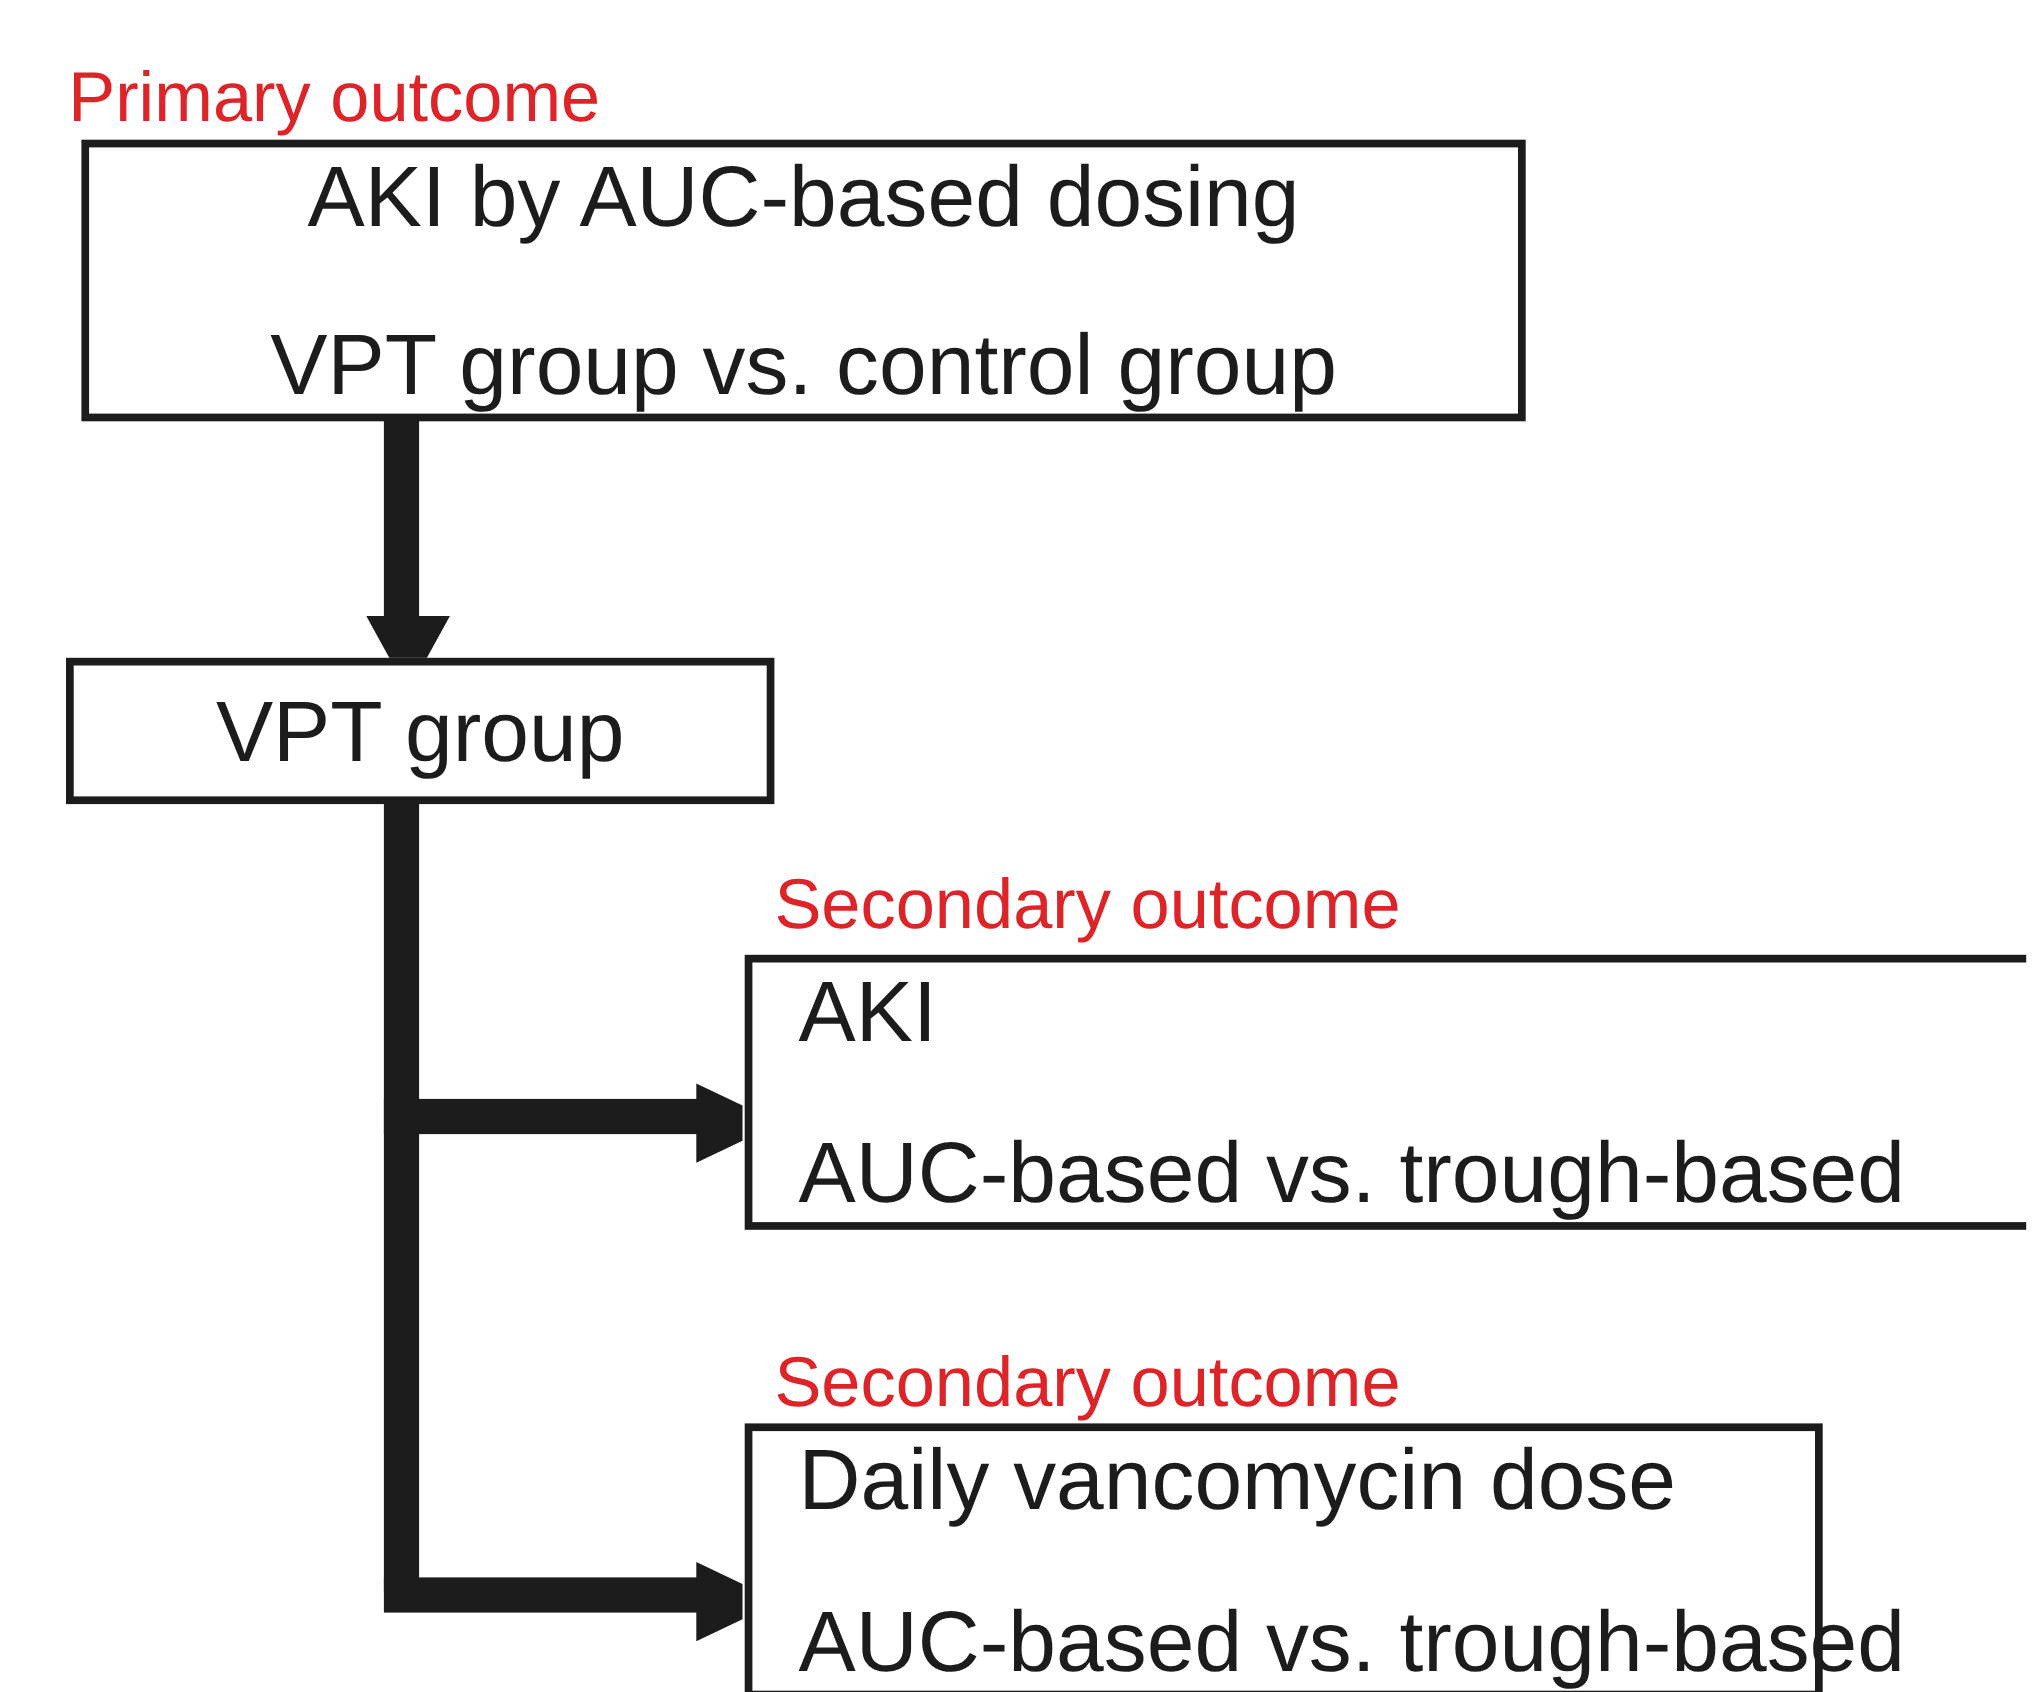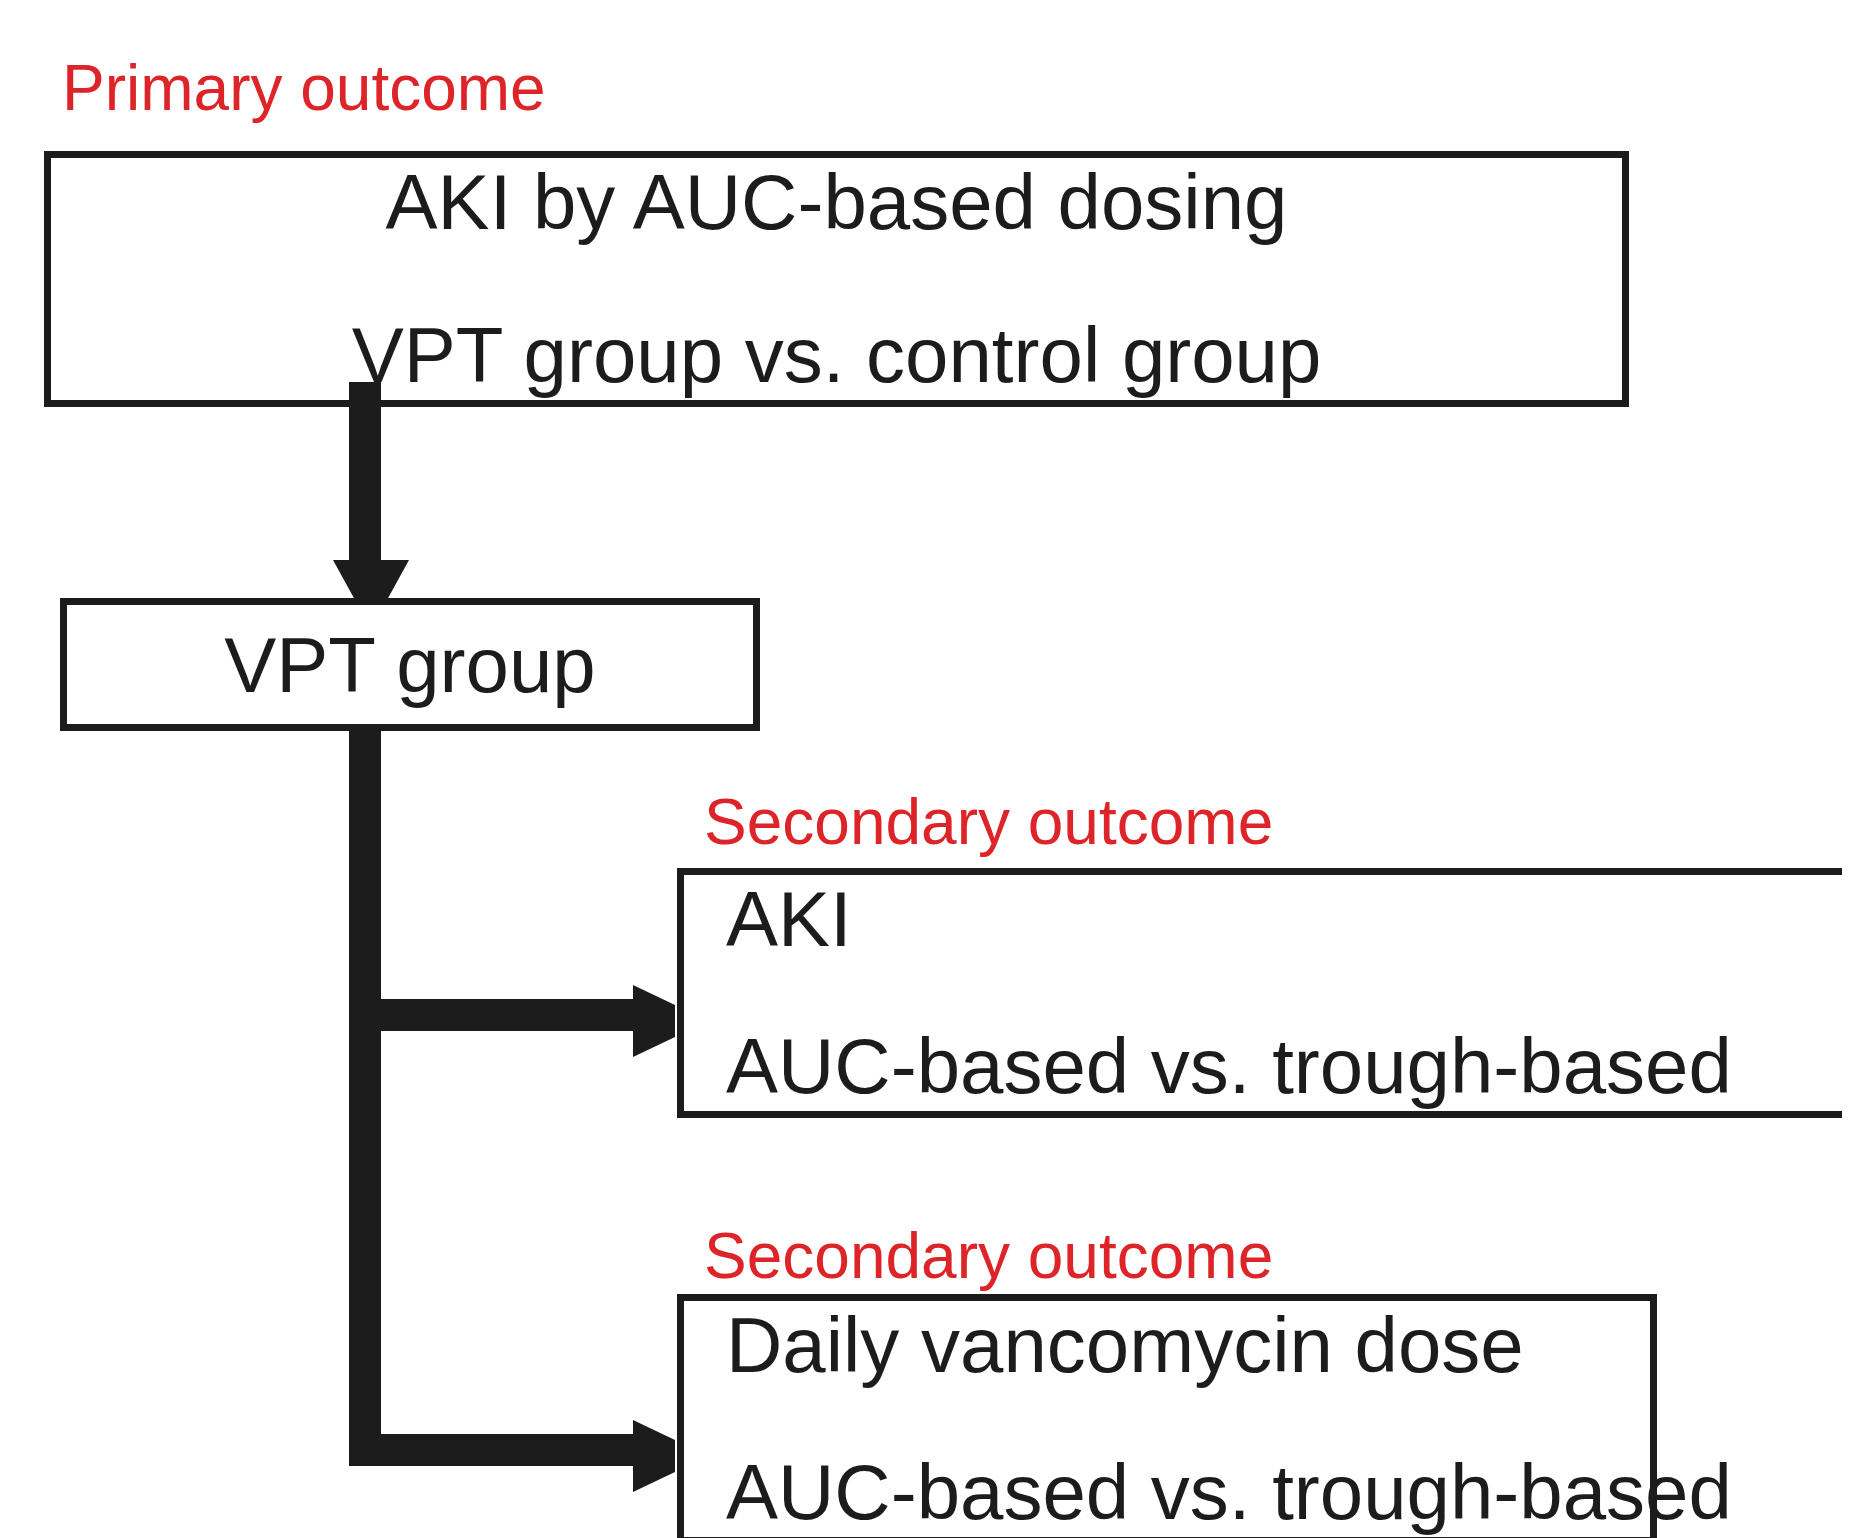--- a/index.html
+++ b/index.html
@@ -31,22 +31,22 @@
     background: var(--background);
     display: flex;
     flex-direction: column;
     justify-content: center;
     font-size: 78px;
     color: var(--ink);
     white-space: nowrap;
   }
   .node--centered { align-items: center; text-align: center; }
   .node--left { align-items: flex-start; text-align: center; padding-left: 26px; }
-  .node--primary { left: 12px; top: 95px;  width: 1585px; height: 256px; line-height: 1.55; margin-top: 24px; }
-  .node--vpt     { left: 28px; top: 566px; width: 700px;  height: 133px; line-height: 1; }
+  .node--primary { left: 42px; top: 95px;  width: 1313px; height: 256px; line-height: 1.55; }
+  .node--vpt     { left: 28px; top: 566px; width: 644px;  height: 133px; line-height: 1; }
   .node--sec1    { left: 645px; top: 836px;  width: 1189px; height: 250px; line-height: 1.48; }
   .node--sec2    { left: 645px; top: 1262px; width: 980px; height: 250px; line-height: 1.48; }
   .label--primary { left: 14px;  top: 8px; }
   .label--sec1    { left: 656px; top: 742px; }
   .label--sec2    { left: 656px; top: 1176px; }
   .stem { position: absolute; background: var(--ink); }
   .stem--down     { left: 317px; top: 350px;  width: 13px;  height: 182px; }
   .stem--trunk    { left: 317px; top: 698px;  width: 13px;  height: 717px; }
   .stem--branch1  { left: 317px; top: 967px;  width: 286px; height: 13px; }
   .stem--branch2  { left: 317px; top: 1402px; width: 286px; height: 13px; }

